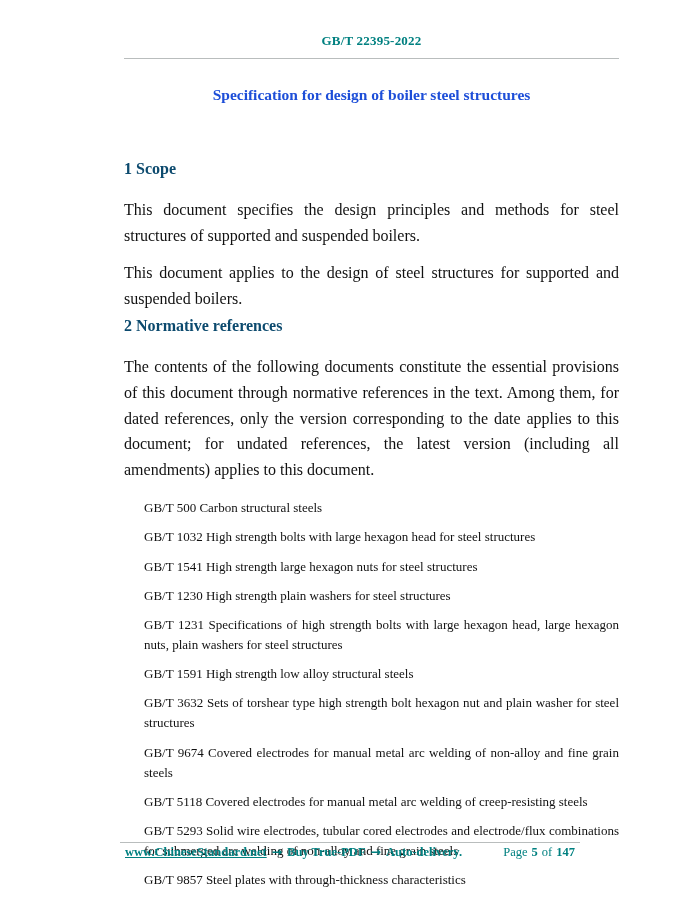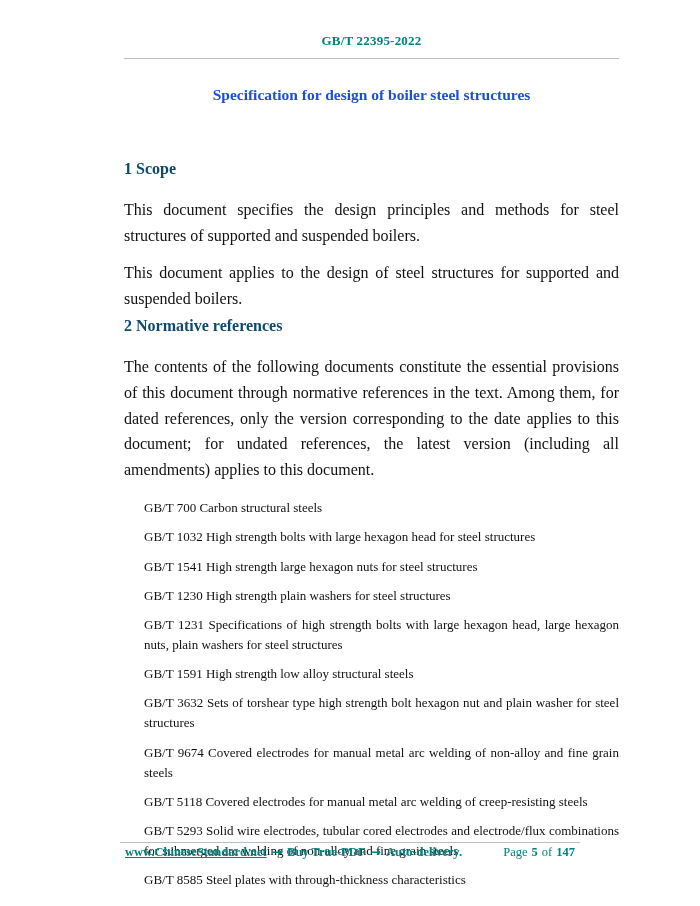--- a/index.html
+++ b/index.html
@@ -106,31 +106,31 @@
       <h1 class="doc-title">Specification for design of boiler steel structures</h1>
 
       <h2 class="section-heading heading-scope">1 Scope</h2>
       <p class="body-para">This document specifies the design principles and methods for steel structures of supported and suspended boilers.</p>
       <p class="body-para">This document applies to the design of steel structures for supported and suspended boilers.</p>
 
       <h2 class="section-heading heading-normative">2 Normative references</h2>
       <p class="body-para">The contents of the following documents constitute the essential provisions of this document through normative references in the text. Among them, for dated references, only the version corresponding to the date applies to this document; for undated references, the latest version (including all amendments) applies to this document.</p>
 
       <div class="refs">
-        <p class="ref">GB/T 700 Carbon structural steels</p>
+        <p class="ref">GB/T 500 Carbon structural steels</p>
         <p class="ref">GB/T 1032 High strength bolts with large hexagon head for steel structures</p>
         <p class="ref">GB/T 1541 High strength large hexagon nuts for steel structures</p>
         <p class="ref">GB/T 1230 High strength plain washers for steel structures</p>
         <p class="ref">GB/T 1231 Specifications of high strength bolts with large hexagon head, large hexagon nuts, plain washers for steel structures</p>
         <p class="ref">GB/T 1591 High strength low alloy structural steels</p>
         <p class="ref">GB/T 3632 Sets of torshear type high strength bolt hexagon nut and plain washer for steel structures</p>
         <p class="ref">GB/T 9674 Covered electrodes for manual metal arc welding of non-alloy and fine grain steels</p>
         <p class="ref">GB/T 5118 Covered electrodes for manual metal arc welding of creep-resisting steels</p>
         <p class="ref">GB/T 5293 Solid wire electrodes, tubular cored electrodes and electrode/flux combinations for submerged arc welding of non-alloy and fine grain steels</p>
-        <p class="ref">GB/T 8585 Steel plates with through-thickness characteristics</p>
+        <p class="ref">GB/T 9857 Steel plates with through-thickness characteristics</p>
       </div>
     </main>
   </div>
 
   <footer class="footer">
     <div class="left-group">
       <a class="site-link">www.ChineseStandard.net</a><span class="arrow">→</span><span class="buy-text">Buy True-PDF</span><span class="arrow">→</span><span class="delivery-text">Auto-delivery.</span>
     </div>
     <div class="page-indicator">
       <span class="page-word">Page</span><span class="sep-space"></span><span class="page-num">5</span><span class="sep-space"></span><span class="of-word">of</span><span class="sep-space"></span><span class="total-pages">147</span>

